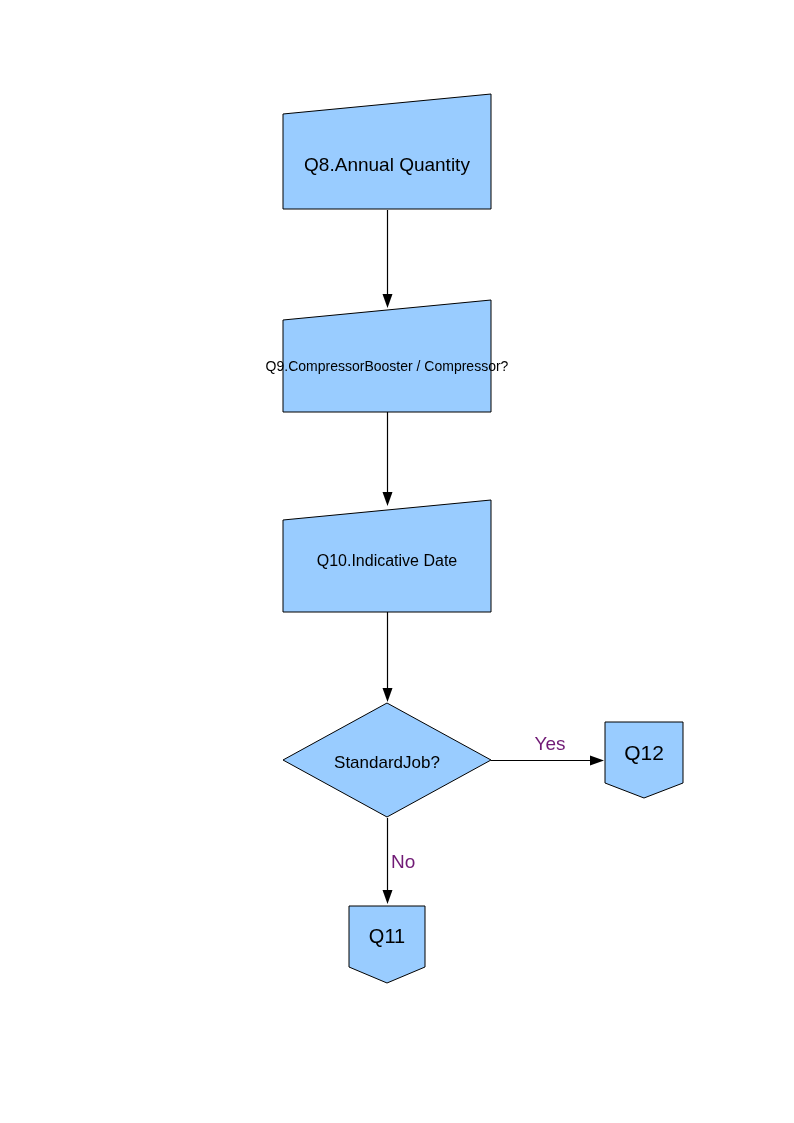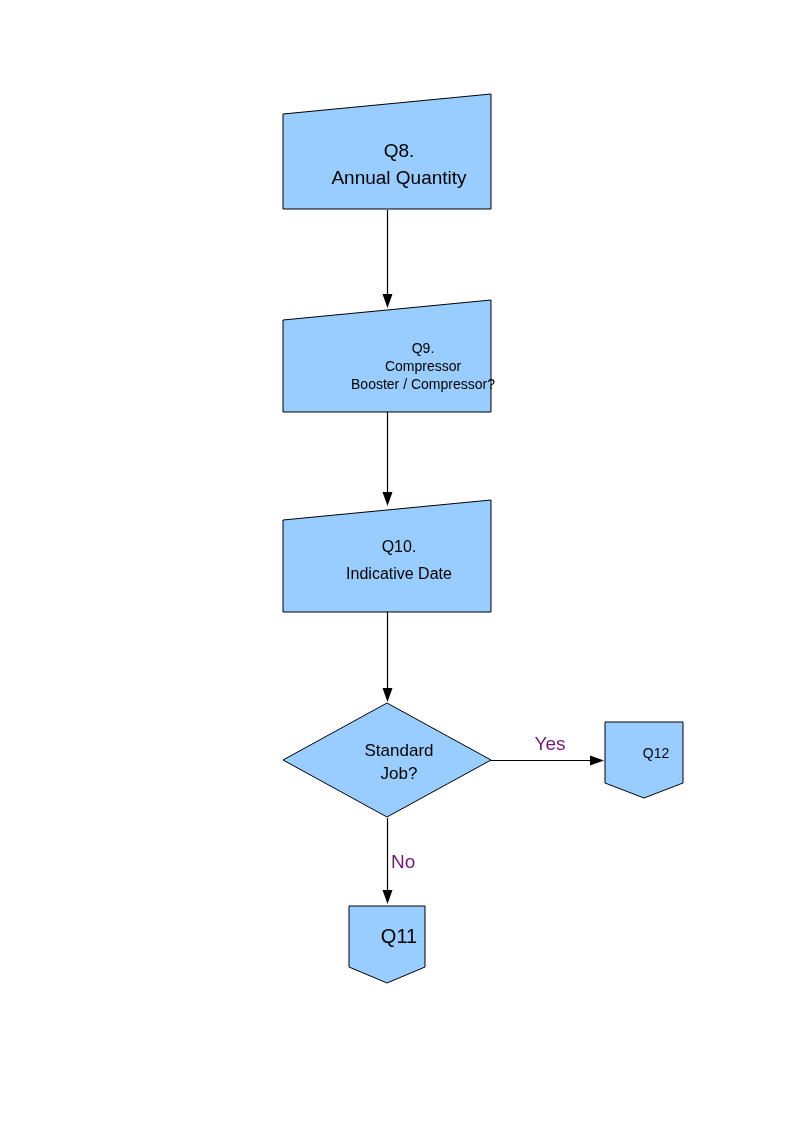--- a/index.html
+++ b/index.html
@@ -30,35 +30,34 @@
     stroke: #000000;
     stroke-width: 1.2;
   }
   .head {
     fill: #000000;
     stroke: none;
   }
   .node-label {
     position: absolute;
     display: flex;
-    flex-direction: column;
+    flex-direction: row;
     align-items: center;
     justify-content: center;
     text-align: left;
     color: #000000;
     white-space: nowrap;
     pointer-events: none;
-    margin-left: 12px;
   }
   .node-label .line { display: block; }
   .lbl-q8  { left: 283px; top: 134px; width: 208px; height: 60px; font-size: 19px; line-height: 27px; }
-  .lbl-q9  { left: 283px; top: 339px; width: 208px; height: 54px; font-size: 14px; line-height: 18px; padding-left: 24px; }
+  .lbl-q9  { left: 283px; top: 339px; width: 208px; height: 54px; font-size: 14px; line-height: 18px; }
   .lbl-q10 { left: 283px; top: 530px; width: 208px; height: 60px; font-size: 16px; line-height: 27px; }
   .lbl-dec { left: 283px; top: 739px; width: 208px; height: 46px; font-size: 17px; line-height: 23px; }
-  .lbl-q12 { left: 605px; top: 722px; width: 78px;  height: 61px; font-size: 14px; }
+  .lbl-q12 { left: 605px; top: 722px; width: 78px;  height: 61px; font-size: 21px; }
   .lbl-q11 { left: 349px; top: 906px; width: 76px;  height: 61px; font-size: 20px; }
   .edge-label {
     position: absolute;
     color: #701a75;
     font-size: 19px;
     white-space: nowrap;
   }
   .lbl-yes { left: 510px; top: 733px; width: 80px; text-align: center; }
   .lbl-no  { left: 391px; top: 851px; text-align: center; }
 </style>

